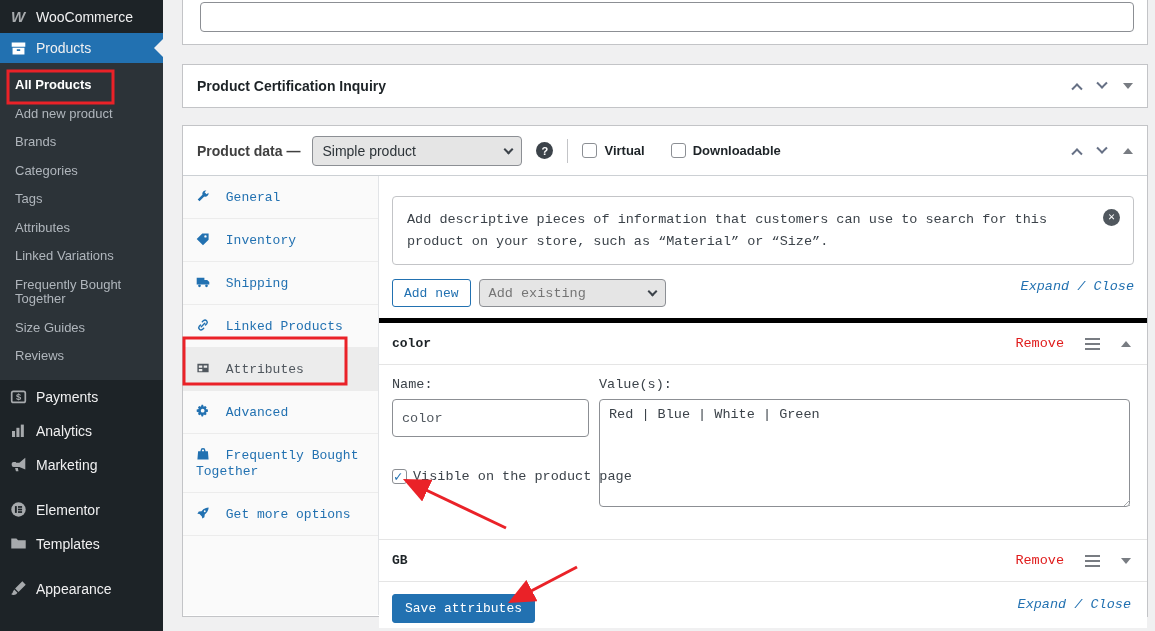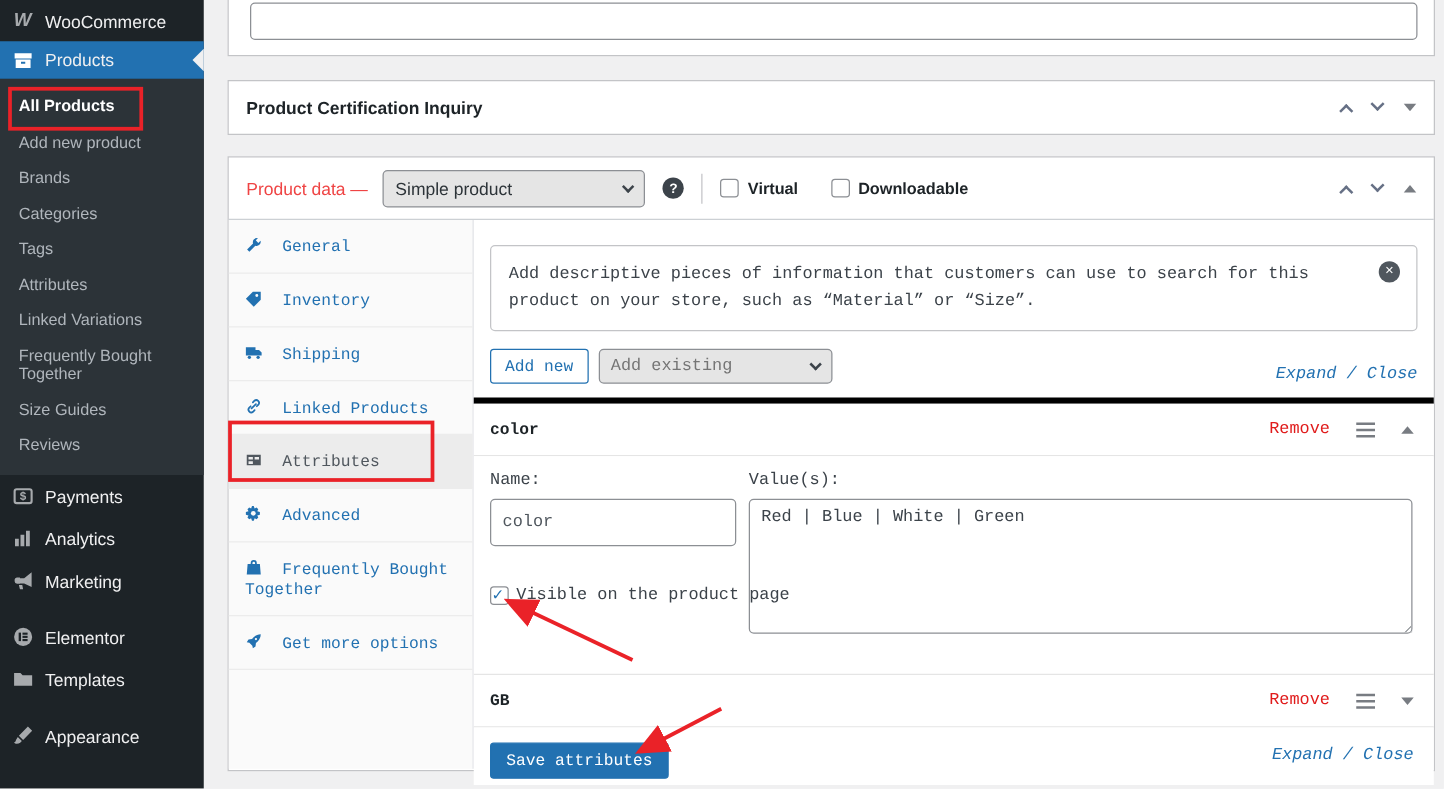--- a/index.html
+++ b/index.html
@@ -31,21 +31,21 @@
   .panel-controls { margin-left:auto; display:flex; align-items:center; gap:17px; }
   .chev { width:8px; height:8px; border-right:2px solid #667085; border-bottom:2px solid #667085; display:inline-block; cursor:pointer; }
   .chev.up { transform:rotate(-135deg) translate(-2px,-2px); }
   .chev.down { transform:rotate(45deg) translate(-2px,-2px); }
   .tri { width:0; height:0; display:inline-block; cursor:pointer; }
   .tri.down { border-left:5px solid transparent; border-right:5px solid transparent; border-top:6px solid #787c82; }
   .tri.up { border-left:5px solid transparent; border-right:5px solid transparent; border-bottom:6px solid #787c82; }
 
   .panel-data { left:182px; top:125px; width:966px; height:492px; }
   .pd-header { display:flex; align-items:center; height:50px; padding:0 14px; border-bottom:1px solid #ccd0d4; }
-  .pd-title { font-size:14px; font-weight:400; color:#ef4444; margin-right:12px; }
+  .pd-title { font-size:14px; font-weight:700; color:#404040; margin-right:12px; }
   .fake-select { position:relative; border:1px solid #8c8f94; border-radius:4px; background:#e5e5e5; height:30px; display:flex; align-items:center; padding:0 28px 0 9px; font-size:14px; color:#2c3338; cursor:pointer; }
   .fake-select .sel-chev { position:absolute; right:9px; top:9px; width:7px; height:7px; border-right:2px solid #3c434a; border-bottom:2px solid #3c434a; transform:rotate(45deg); }
   .type-select { width:210px; margin-right:14px; }
   .help-icon { width:17px; height:17px; border-radius:50%; background:#3c434a; color:#fff; font-size:11px; font-weight:700; display:flex; align-items:center; justify-content:center; cursor:pointer; }
   .help-icon::before { content:"?"; }
   .v-divider { width:1px; height:24px; background:#c3c4c7; margin:0 14px; }
   .checkbox { width:15px; height:15px; border:1px solid #8c8f94; border-radius:3px; background:#fff; display:inline-block; position:relative; cursor:pointer; flex:0 0 15px; }
   .checkbox.checked::after { content:"✓"; position:absolute; left:1px; top:-2px; color:#2271b1; font-size:14px; font-weight:700; }
   .cb-group { display:flex; align-items:center; gap:7px; margin-right:26px; }
   .cb-label { font-weight:600; color:#1d2327; cursor:pointer; }
@@ -54,21 +54,21 @@
   .pd-tabs { width:196px; min-width:196px; list-style:none; background:#fafafa; border-right:1px solid #e2e4e7; }
   .pd-tabs li { padding:13px 8px 12px 13px; border-bottom:1px solid #ececec; color:#2271b1; font-size:13px; line-height:16px; cursor:pointer; }
   .pd-tabs li.active { background:#ececec; color:#50575e; }
   .pd-tabs .ticon { display:inline-block; width:14px; height:14px; vertical-align:-2px; margin-right:8px; }
   .pd-main { flex:1; position:relative; }
 
   .notice { position:relative; margin:20px 13px 0; border:1px solid #c3c4c7; border-radius:4px; padding:12px 44px 12px 14px; line-height:1.6; color:#3c434a; font-size:13.5px; }
   .dismiss-icon { position:absolute; right:13px; top:12px; width:17px; height:17px; border-radius:50%; background:#50575e; color:#fff; display:flex; align-items:center; justify-content:center; font-size:11px; font-weight:700; cursor:pointer; }
   .dismiss-icon::before { content:"✕"; }
 
-  .toolbar { margin:14px 13px 0; display:flex; align-items:flex-end; gap:8px; }
+  .toolbar { margin:14px 13px 0; display:flex; align-items:flex-start; gap:8px; }
   .btn-secondary { background:#fff; border:1px solid #2271b1; color:#2271b1; border-radius:3px; height:28px; padding:0 11px; font-size:13px; font-family:inherit; cursor:pointer; }
   .add-existing { width:187px; height:28px; color:#757575; font-size:13.5px; }
   .add-existing .sel-chev { top:8px; }
   .expand-close { margin-left:auto; font-style:italic; color:#2271b1; font-size:13.5px; }
   .expand-close a { color:#2271b1; text-decoration:none; cursor:pointer; }
 
   .attr-rows { margin-top:11px; border-top:5px solid #000000; }
   .attr-header { display:flex; align-items:center; height:42px; padding:0 16px 0 13px; border-bottom:1px solid #e5e5e5; background:#fff; }
   .attr-name { font-weight:700; color:#1d2327; }
   .attr-controls { margin-left:auto; display:flex; align-items:center; gap:21px; }

